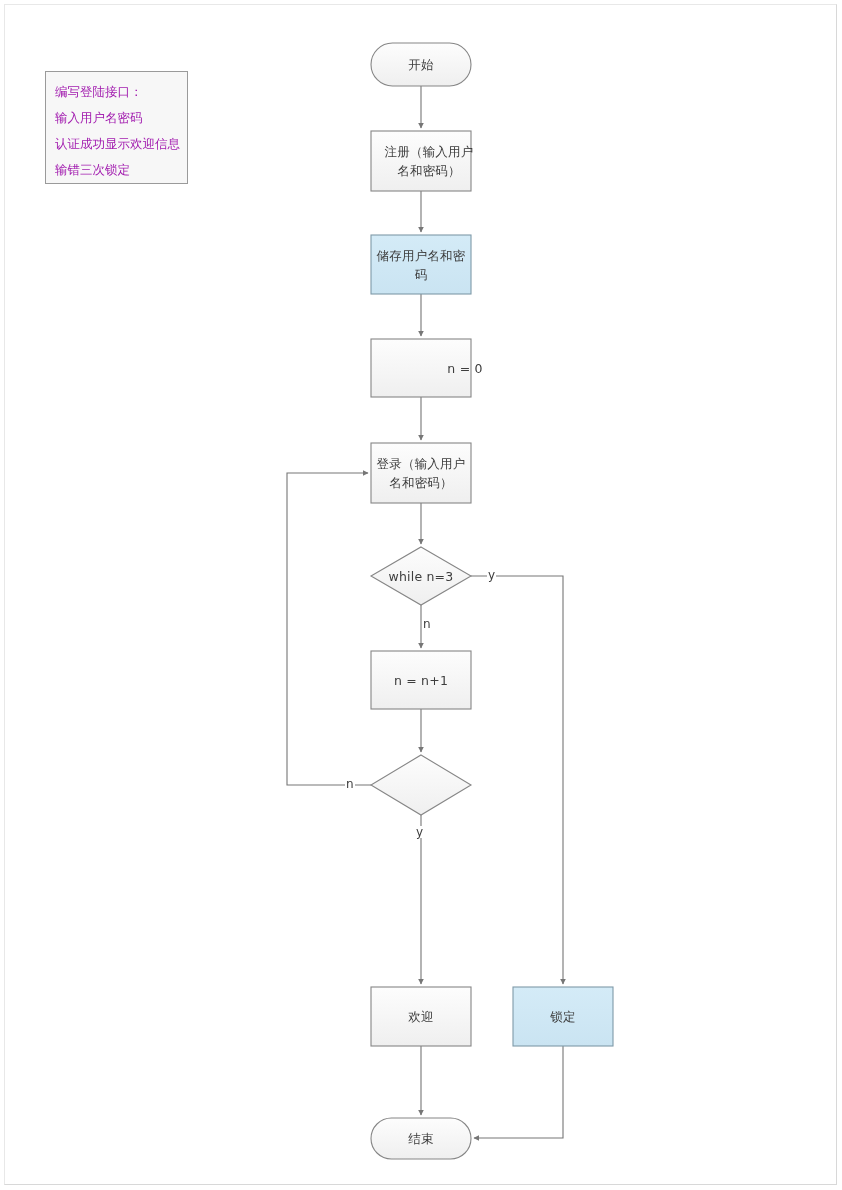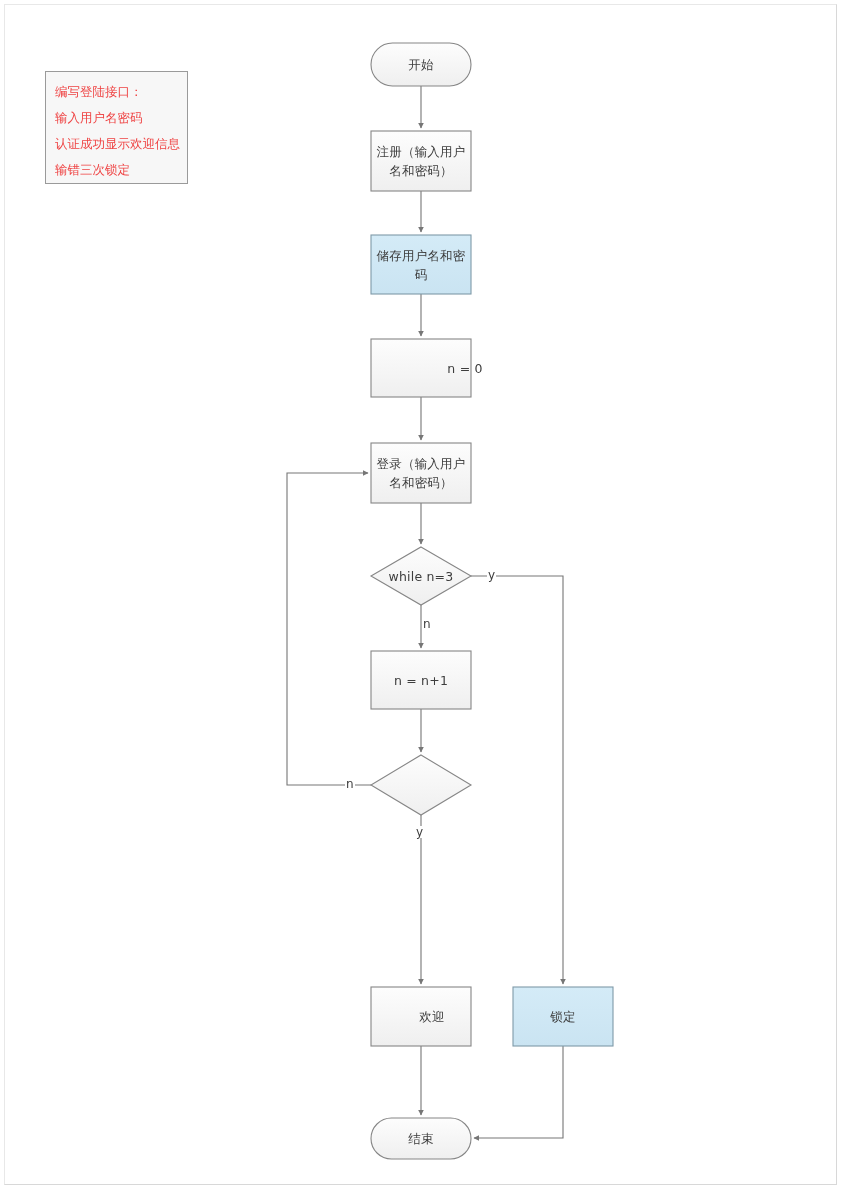--- a/index.html
+++ b/index.html
@@ -85,21 +85,21 @@
     left: 45px;
     top: 71px;
     width: 143px;
     height: 113px;
     background: #f7f7f7;
     border: 1px solid #9a9a9a;
     box-sizing: border-box;
     padding: 7px 9px 0 9px;
   }
   #note-box .note-line {
-    color: #ef4444;
+    color: #a21caf;
     font-size: 12.5px;
     line-height: 26px;
     white-space: nowrap;
     font-family: "DejaVu Sans", "Liberation Sans", sans-serif;
   }
 </style>
 </head>
 <body>
 
 <div id="page">
@@ -157,21 +157,21 @@
 
       <rect x="513" y="987" width="100" height="59" fill="url(#gradBlue)" stroke="#7f9aa8" stroke-width="1.1"></rect>
 
       <rect x="371" y="1118" width="100" height="41" rx="20.5" ry="20.5" fill="url(#gradNode)" stroke="#868686" stroke-width="1.1"></rect>
     </svg>
 
     <div class="node-label" style="left:371px; top:43px; width:100px; height:43px;">
       <span>开始</span>
     </div>
 
-    <div class="node-label" style="left:371px; top:131px; width:100px; height:60px;">
+    <div class="node-label" style="left:371px; top:131px; width:100px; height:60px;padding-left:8px;">
       <span>注册（输入用户名和密码）</span>
     </div>
 
     <div class="node-label" style="left:371px; top:235px; width:100px; height:59px;">
       <span>储存用户名和密码</span>
     </div>
 
     <div class="node-label" style="left:371px; top:339px; width:100px; height:58px;margin-left:44px;">
       <span>n = 0</span>
     </div>
@@ -182,21 +182,21 @@
 
     <div class="node-label" style="left:366px; top:547px; width:110px; height:58px; white-space:nowrap;">
       <span>while  n=3</span>
     </div>
 
     <div class="node-label" style="left:371px; top:651px; width:100px; height:58px;">
       <span>n =  n+1</span>
     </div>
 
 
-    <div class="node-label" style="left:382px; top:987px; width:100px; height:59px;">
+    <div class="node-label" style="left:371px; top:987px; width:100px; height:59px;">
       <span>欢迎</span>
     </div>
 
     <div class="node-label" style="left:513px; top:987px; width:100px; height:59px;">
       <span>锁定</span>
     </div>
 
     <div class="node-label" style="left:371px; top:1118px; width:100px; height:41px;">
       <span>结束</span>
     </div>

